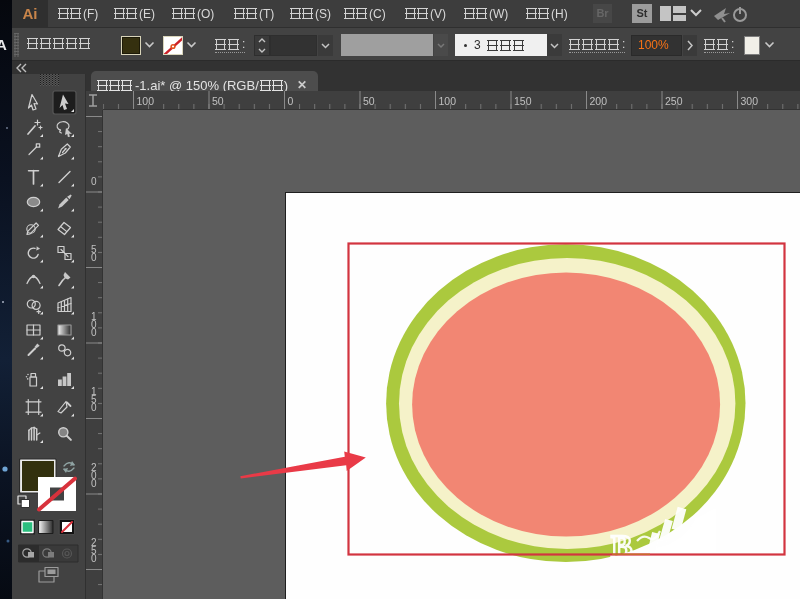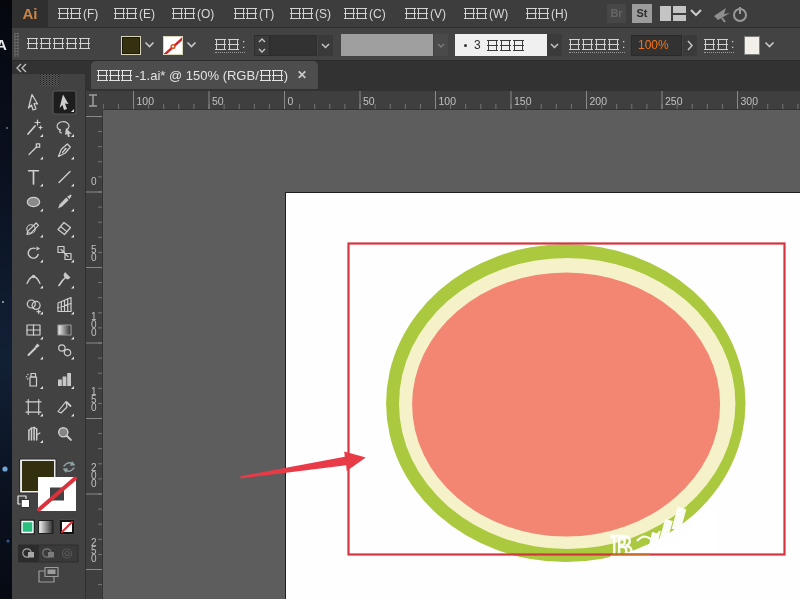--- a/index.html
+++ b/index.html
@@ -19,31 +19,31 @@
 .cd{--g:#3a3a3a;}
 .row{position:absolute;display:flex;align-items:center;}
 
 #menubar{position:absolute;left:0;top:0;width:788px;height:27px;background:#3d3d3d;text-decoration:underline;}
 #ailogo{position:absolute;left:0;top:0;width:36px;height:27px;background:#2f2f2f;
  color:#c9854a;font-size:15px;font-weight:bold;text-align:center;line-height:27px;}
 .mi{position:absolute;top:0;height:27px;display:flex;align-items:center;gap:1px;
  color:#d8d8d8;font-size:12px;}
 .mi .lat{margin-left:1px;}
 #bricon{position:absolute;left:581px;top:4px;width:19px;height:19px;background:#474747;
- color:#666;font-size:11px;font-weight:bold;text-align:center;line-height:19px;margin-left:14px;}
+ color:#666;font-size:11px;font-weight:bold;text-align:center;line-height:19px;}
 #sticon{position:absolute;left:620px;top:4px;width:20px;height:19px;background:#9c9c9c;
  color:#2d2d2d;font-size:11px;font-weight:bold;text-align:center;line-height:19px;}
 
 #ctrlbar{position:absolute;left:0;top:27px;width:788px;height:34px;background:#434343;
  border-top:1px solid #2f2f2f;border-bottom:1px solid #2b2b2b;}
 #ctrlbar .txt{color:#d6d6d6;font-size:12px;}
 .und{border-bottom:1px dotted #999;padding-bottom:1px;}
 
 #tabbar{position:absolute;left:0;top:61px;width:788px;height:30px;background:#323232;}
-#tab{position:absolute;left:79px;top:0;width:227px;height:28px;background:#4d4d4d;
+#tab{position:absolute;left:79px;top:10px;width:227px;height:28px;background:#4d4d4d;
  border-radius:5px 5px 0 0;display:flex;align-items:center;color:#e2e2e2;font-size:13px;padding-left:6px;gap:1px;}
 
 #toolhead{position:absolute;left:0;top:61px;width:74px;height:13px;background:#323232;color:#bdbdbd;}
 #toolpanel{position:absolute;left:0;top:74px;width:74px;height:525px;background:#424242;
  border-right:1px solid #303030;}
 #grip{position:absolute;left:28px;top:0px;width:19px;height:12px;
  background:repeating-linear-gradient(90deg,#5a5a5a 0 1px,transparent 1px 3px),
  repeating-linear-gradient(180deg,#505050 0 1px,transparent 1px 2px);
  background-blend-mode:multiply;}
 

